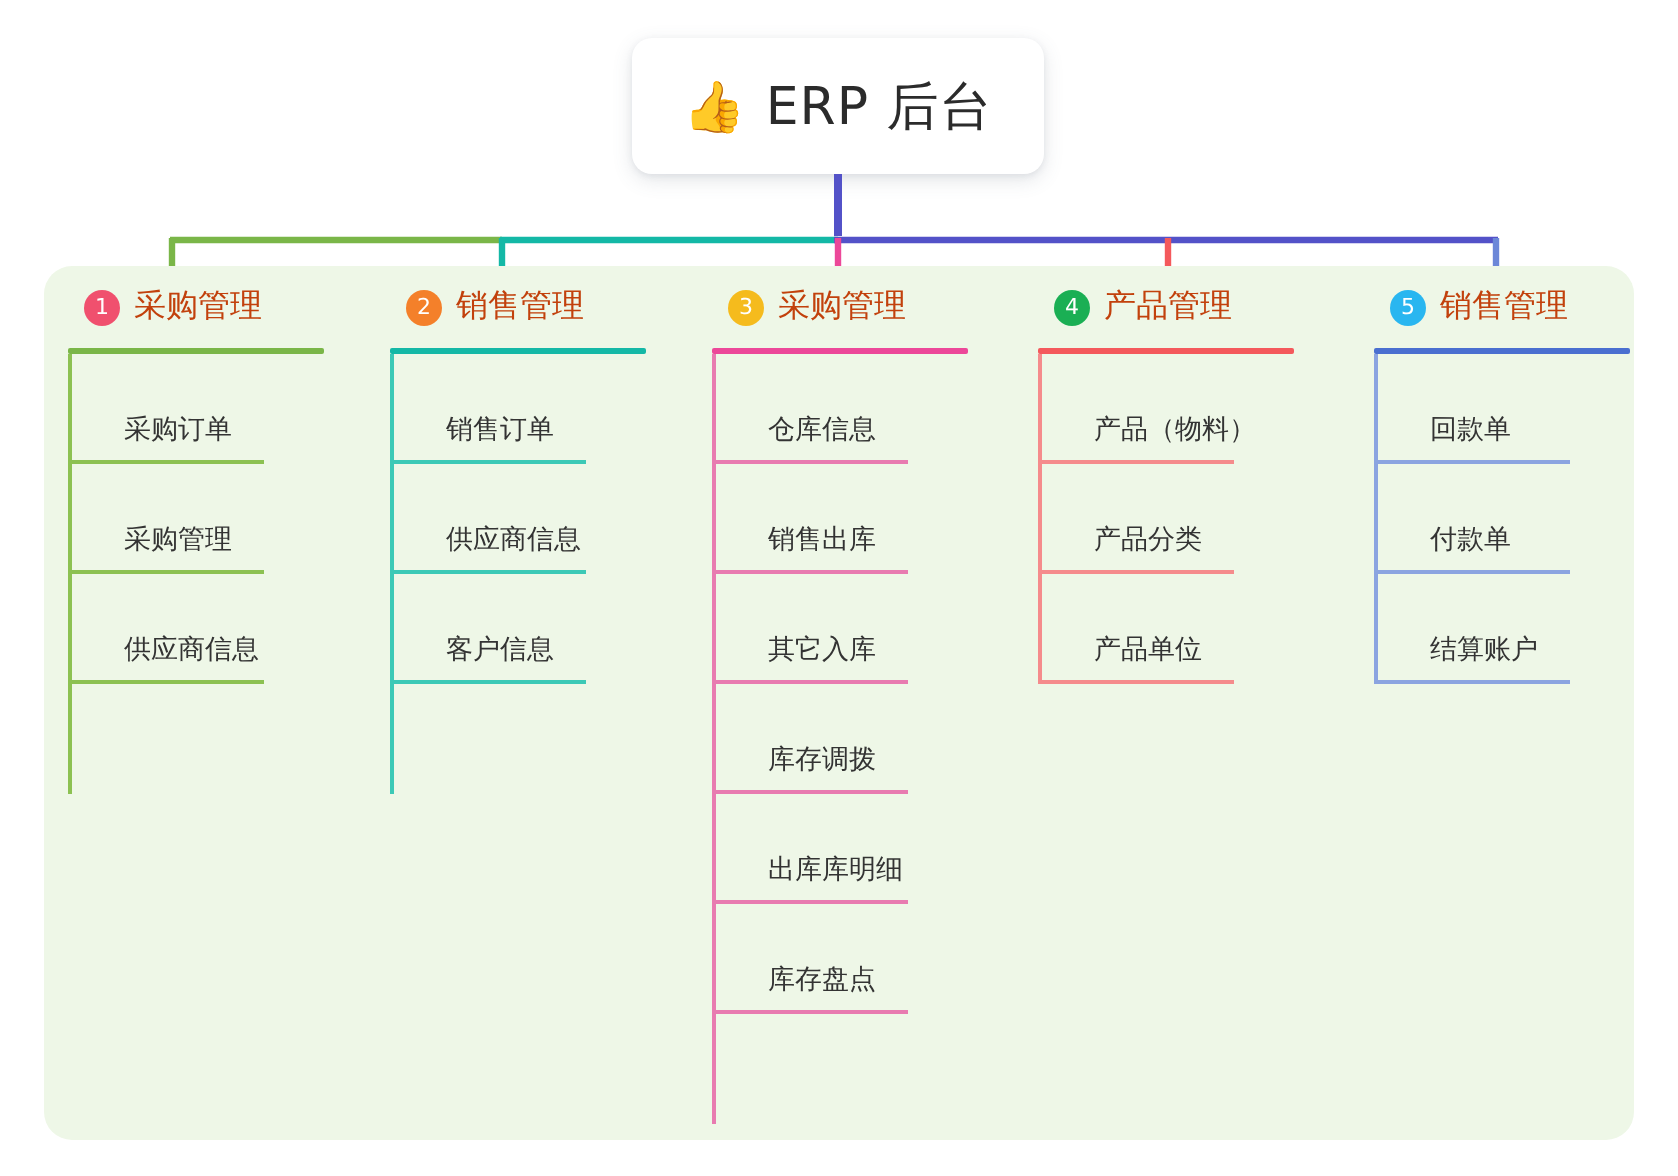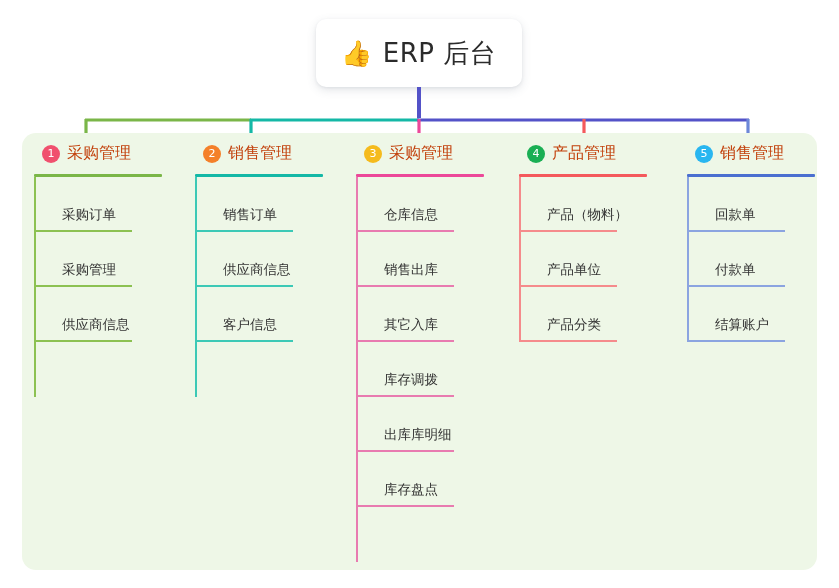--- a/index.html
+++ b/index.html
@@ -281,27 +281,27 @@
         </div>
         <div class="col-rule" style="background: rgb(244, 89, 92);"></div>
       </div>
       <div class="leaves">
         <div class="spine" style="background: rgb(245, 139, 140); height: 165px;"></div>
         <div class="leaf">
           <span class="leaf-label">产品（物料）</span>
           <div class="leaf-rule" style="background: rgb(245, 139, 140);"></div>
         </div>
         <div class="leaf">
+          <span class="leaf-label">产品分类</span>
+          <div class="leaf-rule" style="background: rgb(245, 139, 140);"></div>
+        </div>
+        <div class="leaf">
           <span class="leaf-label">产品单位</span>
           <div class="leaf-rule" style="background: rgb(245, 139, 140);"></div>
         </div>
-        <div class="leaf">
-          <span class="leaf-label">产品分类</span>
-          <div class="leaf-rule" style="background: rgb(245, 139, 140);"></div>
-        </div>
       </div>
     </div>
 
     <div class="column col-4">
       <div class="col-header">
         <div class="col-header-row">
           <span class="badge" style="background: rgb(41, 182, 240);">5</span>
           <span class="col-title">销售管理</span>
         </div>
         <div class="col-rule" style="background: rgb(74, 111, 208);"></div>

